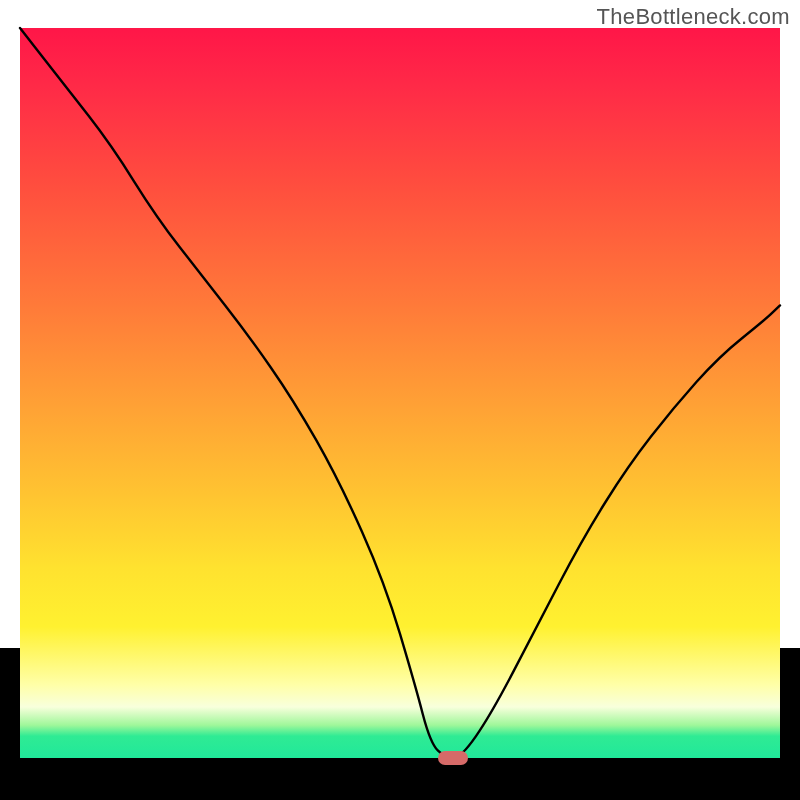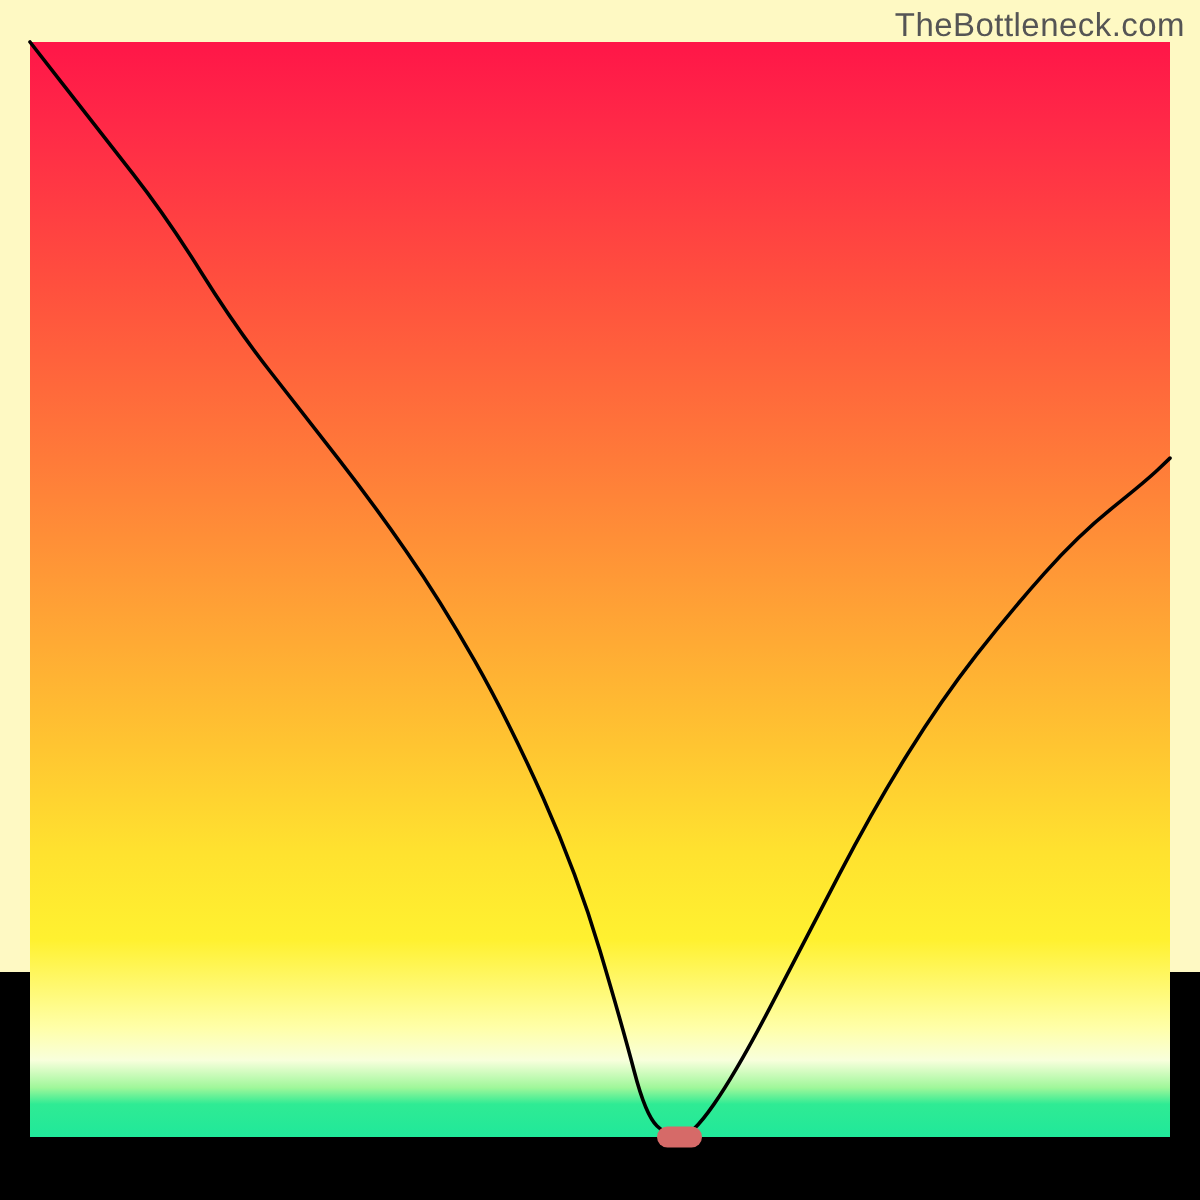--- a/index.html
+++ b/index.html
@@ -8,21 +8,21 @@
     width: 800px;
     height: 800px;
     background: #000;
     overflow: hidden;
     font-family: Arial, Helvetica, sans-serif;
   }
   .frame {
     position: relative;
     width: 800px;
     height: 648px;
-    background: #fef9c3;
+    background: #ffffff;
   }
   .watermark {
     position: absolute;
     top: 4px;
     right: 10px;
     color: #555;
     font-size: 22px;
     font-weight: 500;
     letter-spacing: 0.3px;
     user-select: none;

